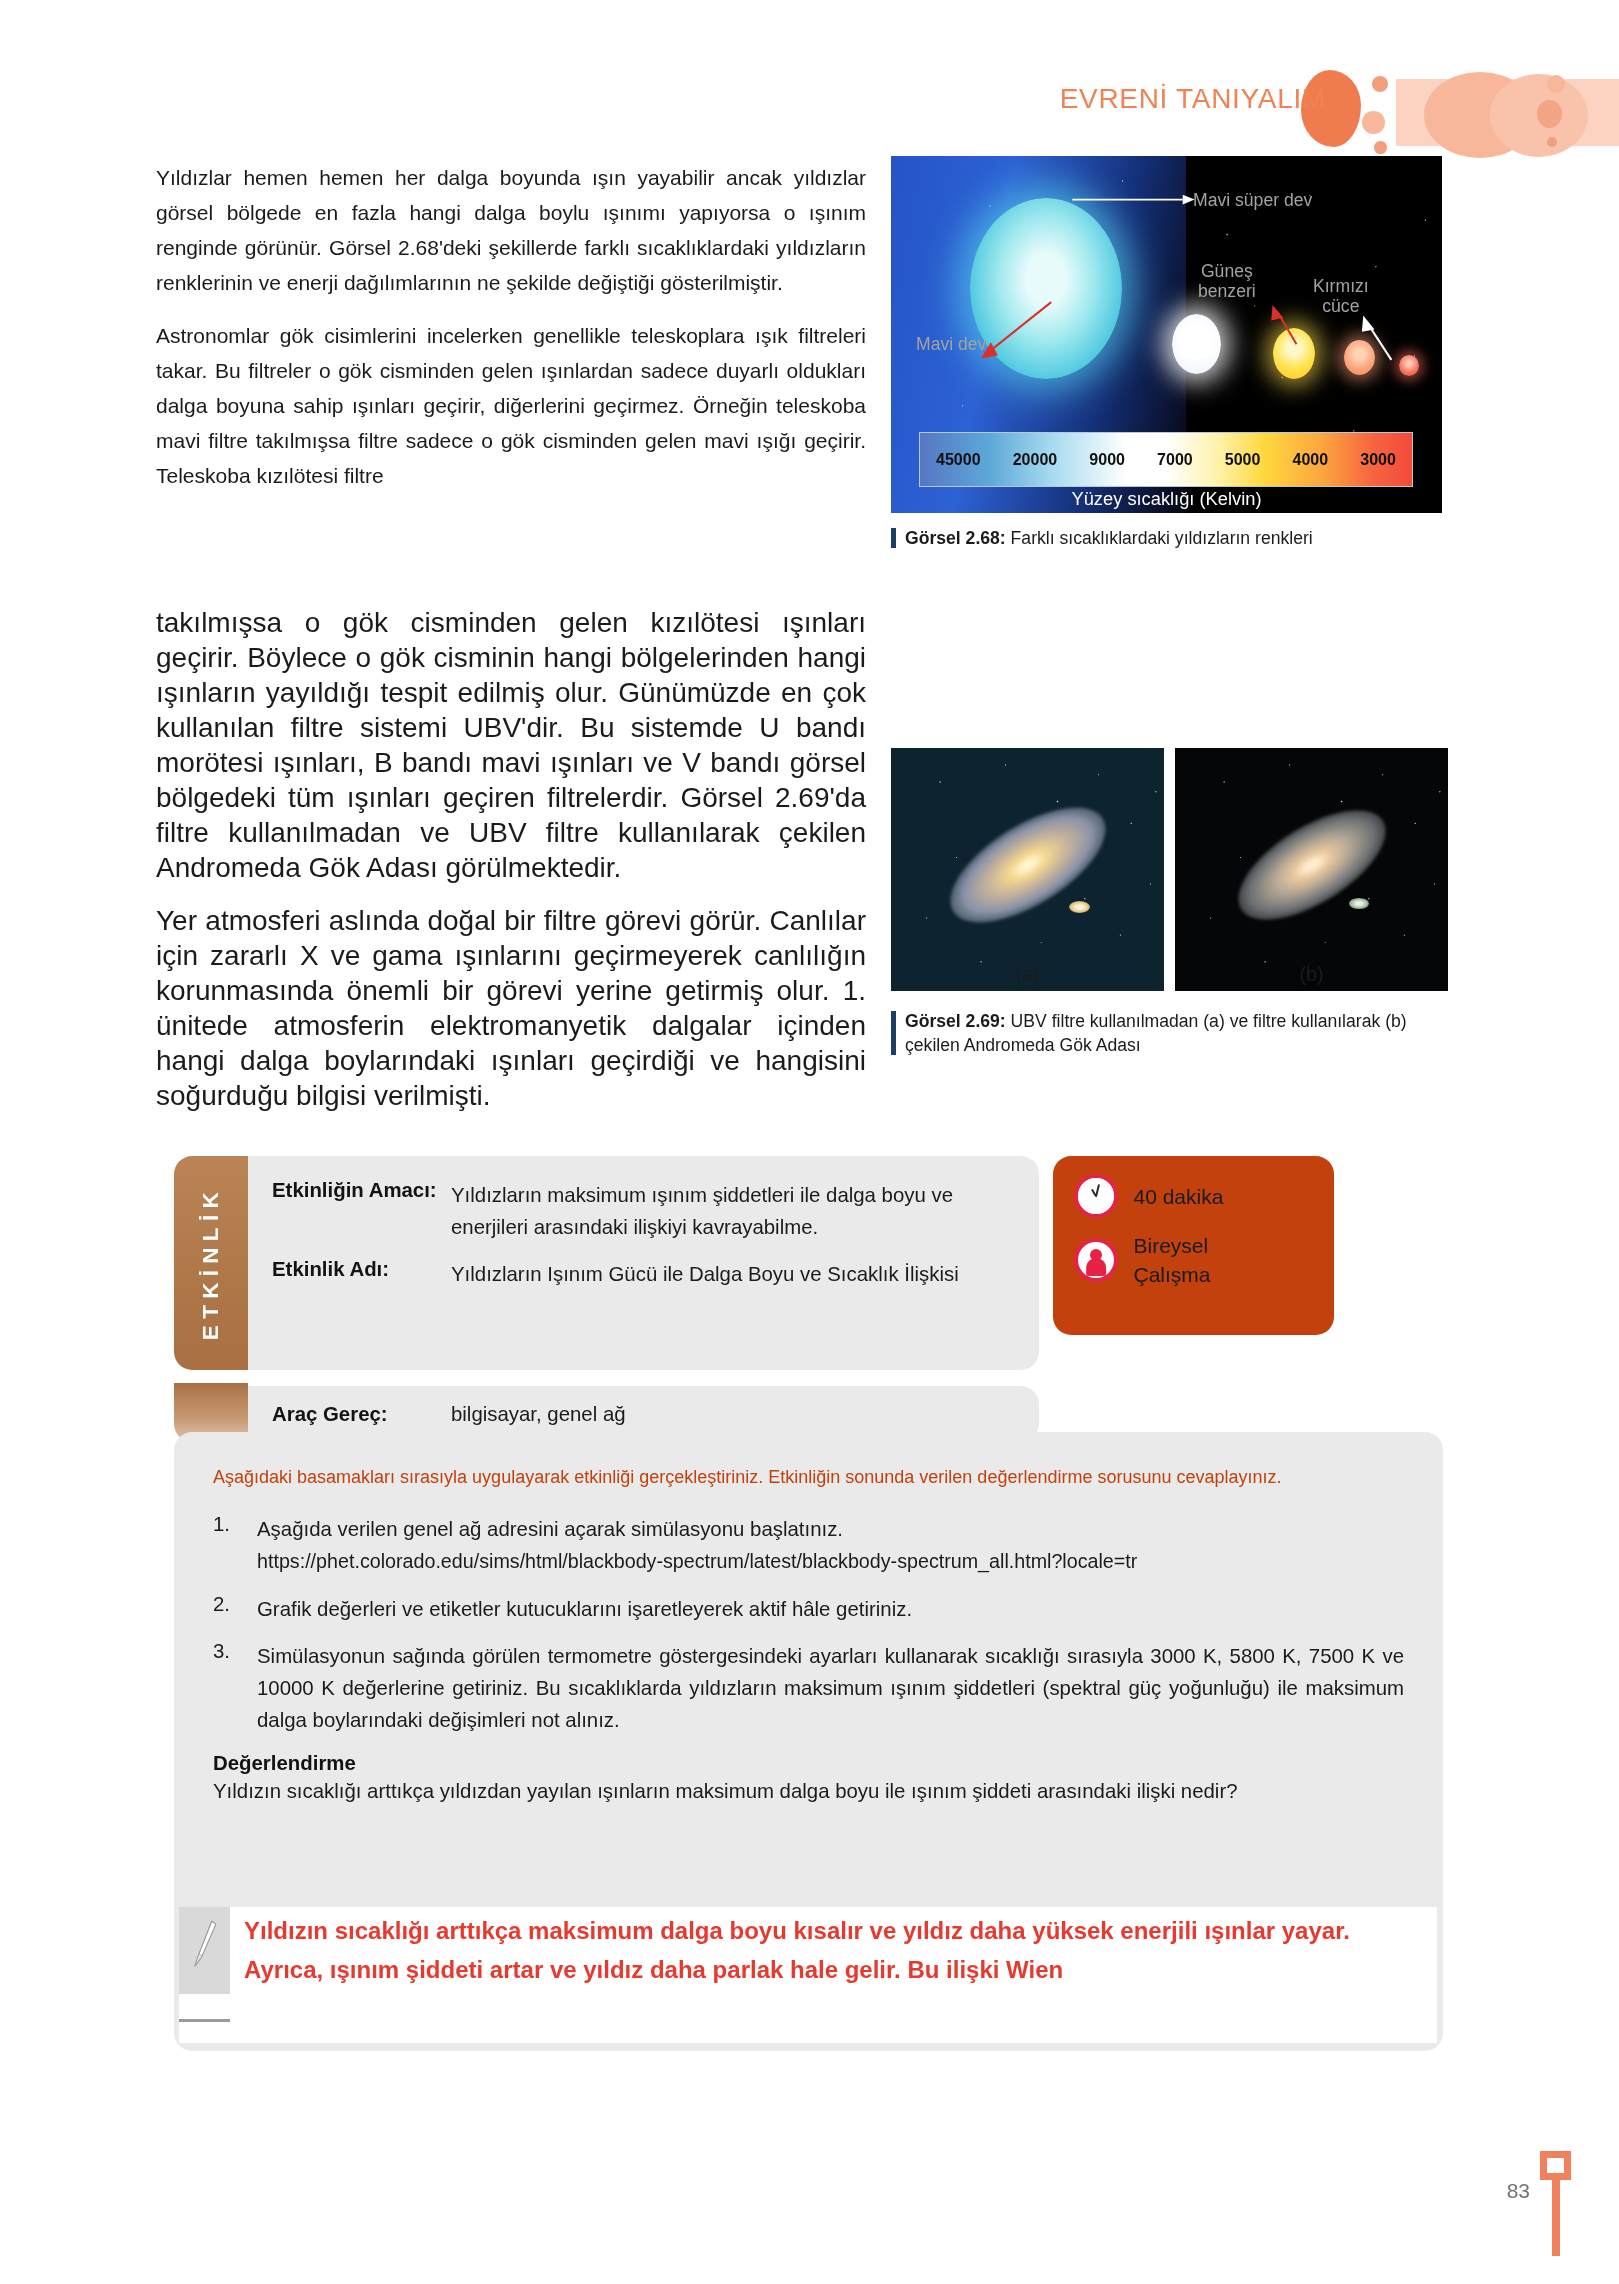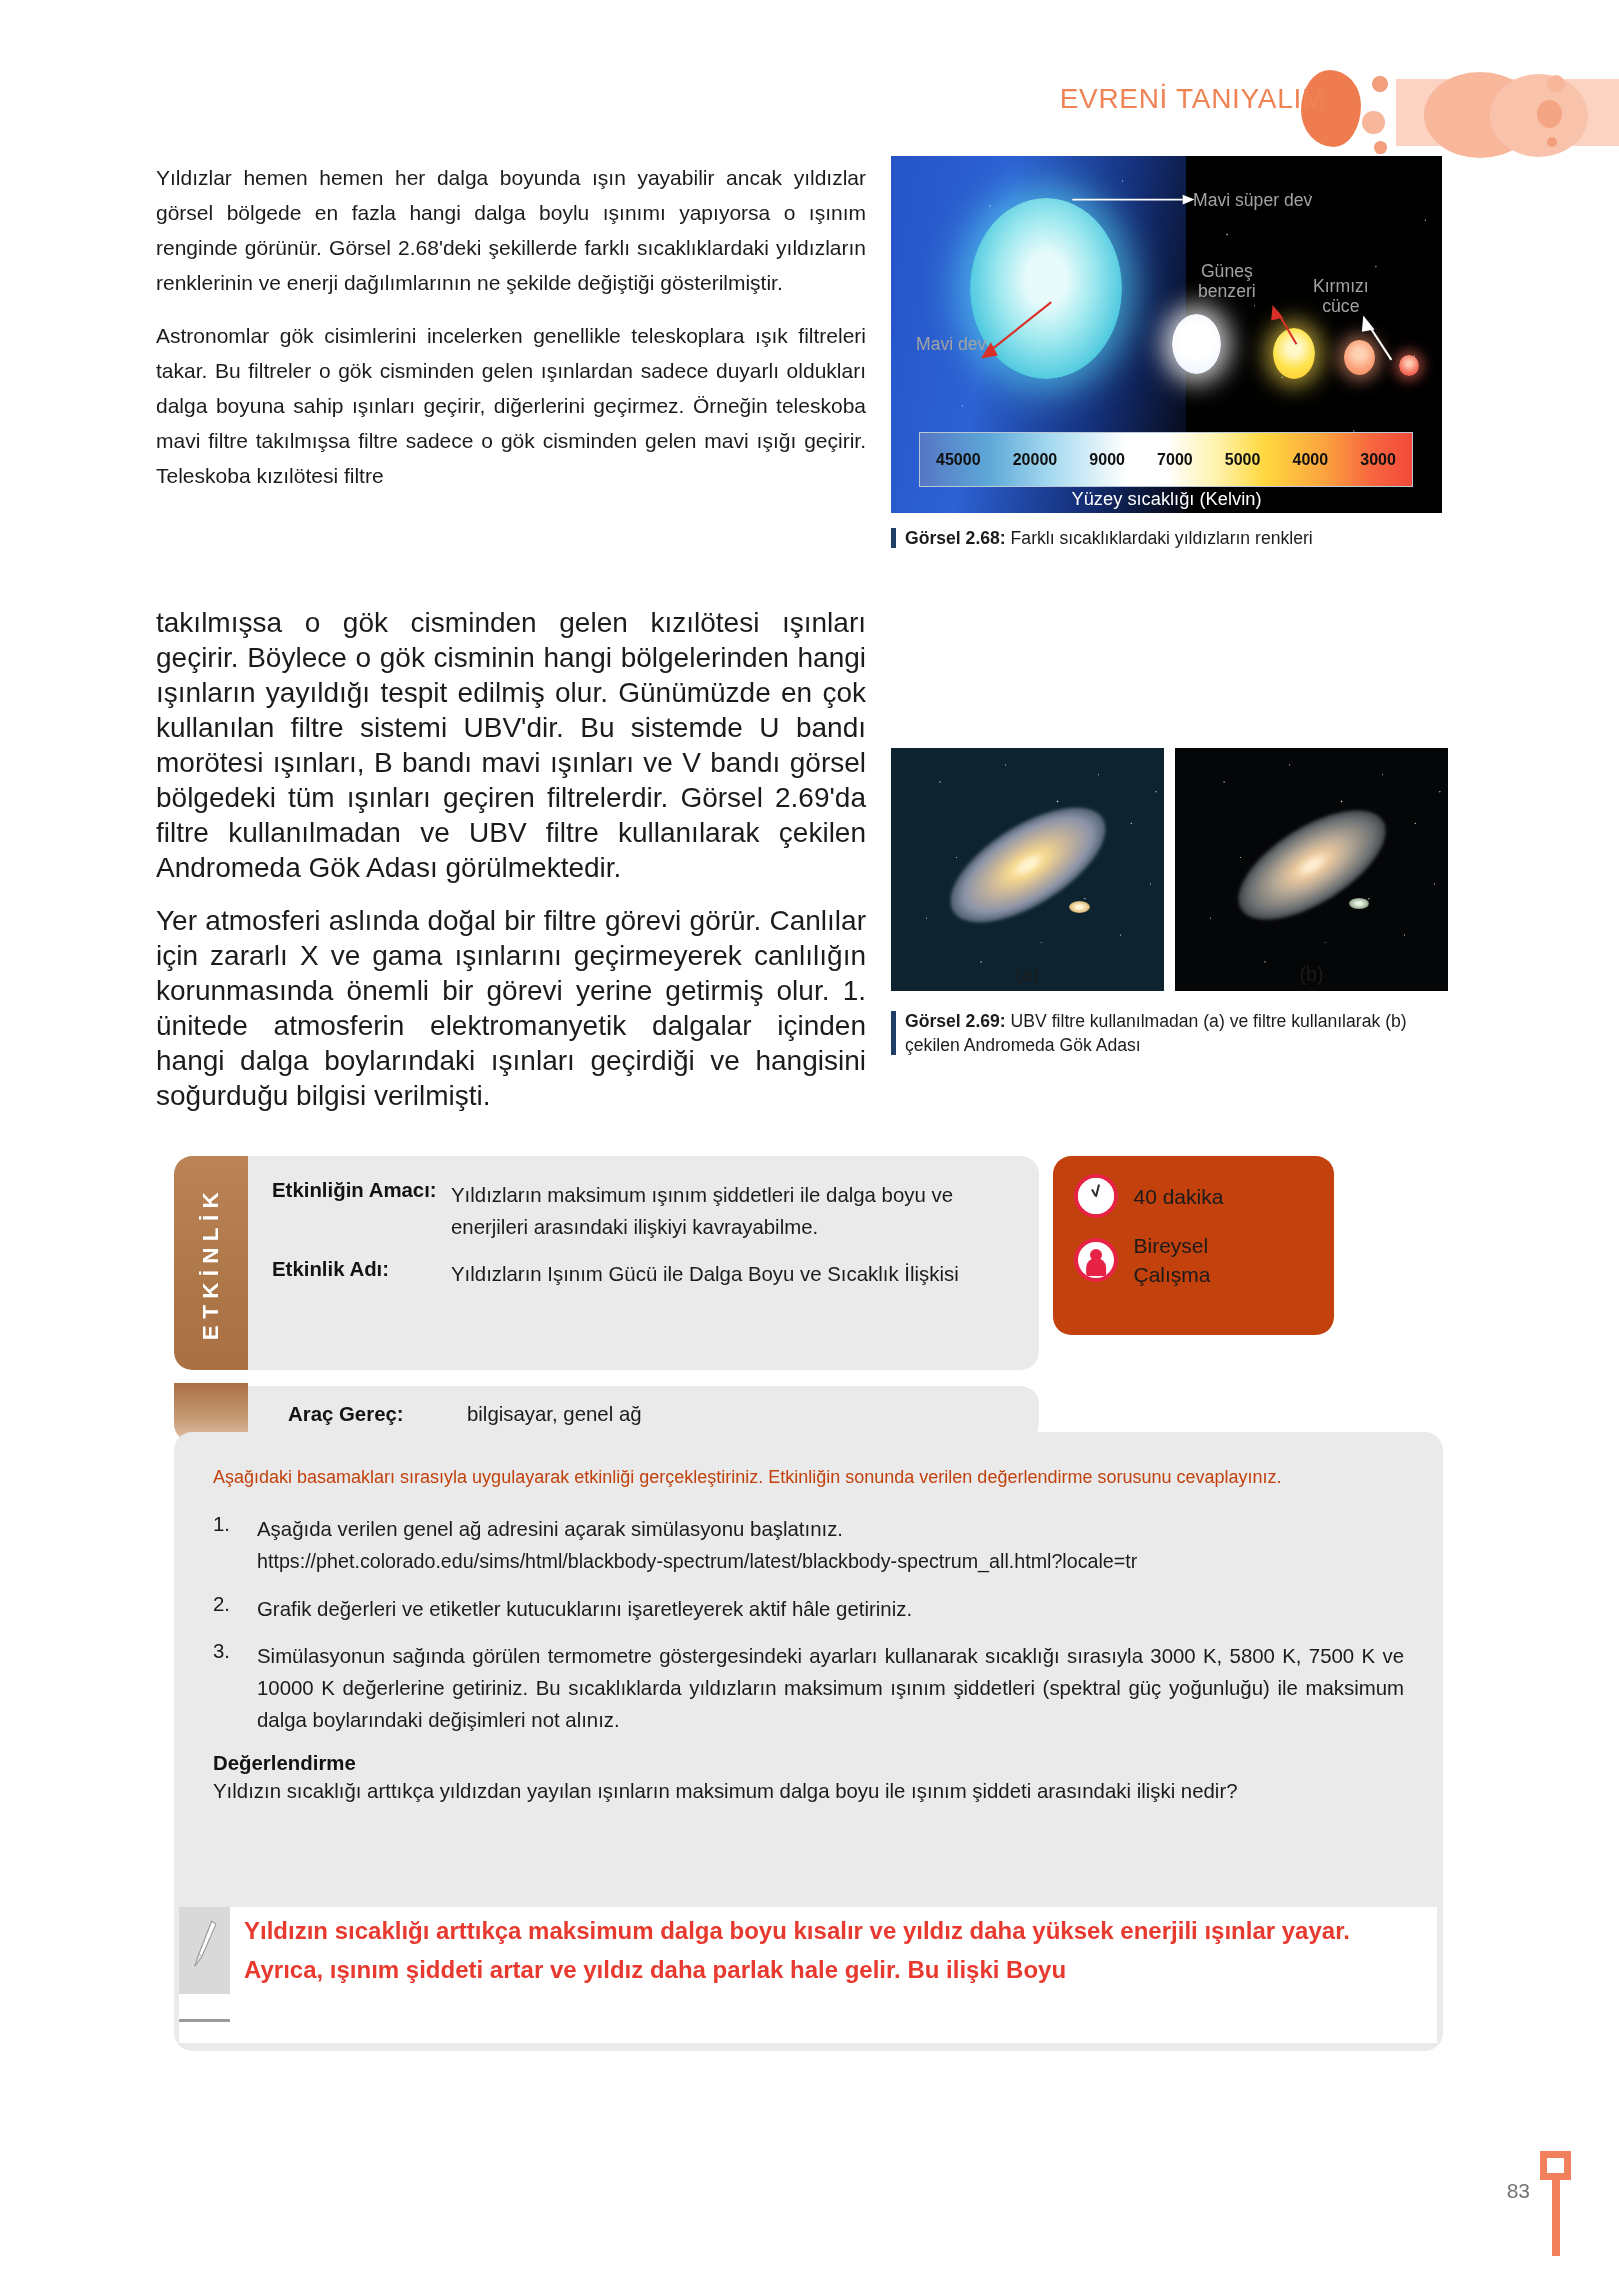--- a/index.html
+++ b/index.html
@@ -187,21 +187,21 @@
     width:44px; height:44px; border-radius:50%; background:#fff;
     border:4.9px solid #e62346; flex:none; position:relative;
   }
   .clock-face { position:absolute; inset:0; border-radius:50%; background:#fff; }
   .clock-hand { position:absolute; background:#2b2b2b; border-radius:1.4px; }
   .person-head { position:absolute; left:50%; top:18%; transform:translateX(-50%); width:12px; height:12px; border-radius:50%; background:#e62346; }
   .person-body { position:absolute; left:50%; top:42%; transform:translateX(-50%); width:19.7px; height:18.3px; border-radius:9.8px 9.8px 2.1px 2.1px; background:#e62346; }
   .etk-foot {
     position:absolute; left:74px; top:230px; width:791px; height:56px;
     background:#eaeaea; border-radius:0 18.3px 18.3px 0;
-    display:flex; align-items:center; padding-left:40px;
+    display:flex; align-items:center; padding-left:24px;
   }
   .etk-tab-low {
     position:absolute; left:0; top:227px; width:74px; height:59px;
     background:linear-gradient(180deg,#a97044 0%,#c79a74 60%,#e0c3ab 100%);
     border-radius:0 0 0 18.3px;
   }
 
   
   .steps {
     position:absolute; left:174px; top:1432px; width:1269px; height:619px;
@@ -396,21 +396,21 @@
   <div class="ansbox">
     <div class="ans-gutter"></div>
     <svg class="ans-pencil" viewBox="0 0 34 74">
       <polygon points="4,70 10,52 28,6 34,10 14,56" fill="#ffffff" stroke="#9a9a9a" stroke-width="1.6"></polygon>
       <polygon points="4,70 10,52 14,56" fill="#e8e8e8" stroke="#9a9a9a" stroke-width="1.2"></polygon>
     </svg>
     <div class="ans-rule"></div>
     <div class="ans-text">
       <span>Yıldızın sıcaklığı arttıkça maksimum dalga boyu kısalır ve yıldız daha yüksek enerjili</span>
       <span>ışınlar yayar. Ayrıca, ışınım şiddeti artar ve yıldız daha parlak hale gelir. Bu ilişki</span>
-      <span>Boyu</span>
+      <span>Wien</span>
     </div>
   </div>
 
   <div class="pagenum">83</div>
   <div class="foot-mark"></div>
   <div class="foot-box"></div>
 
 </div>
 
 

